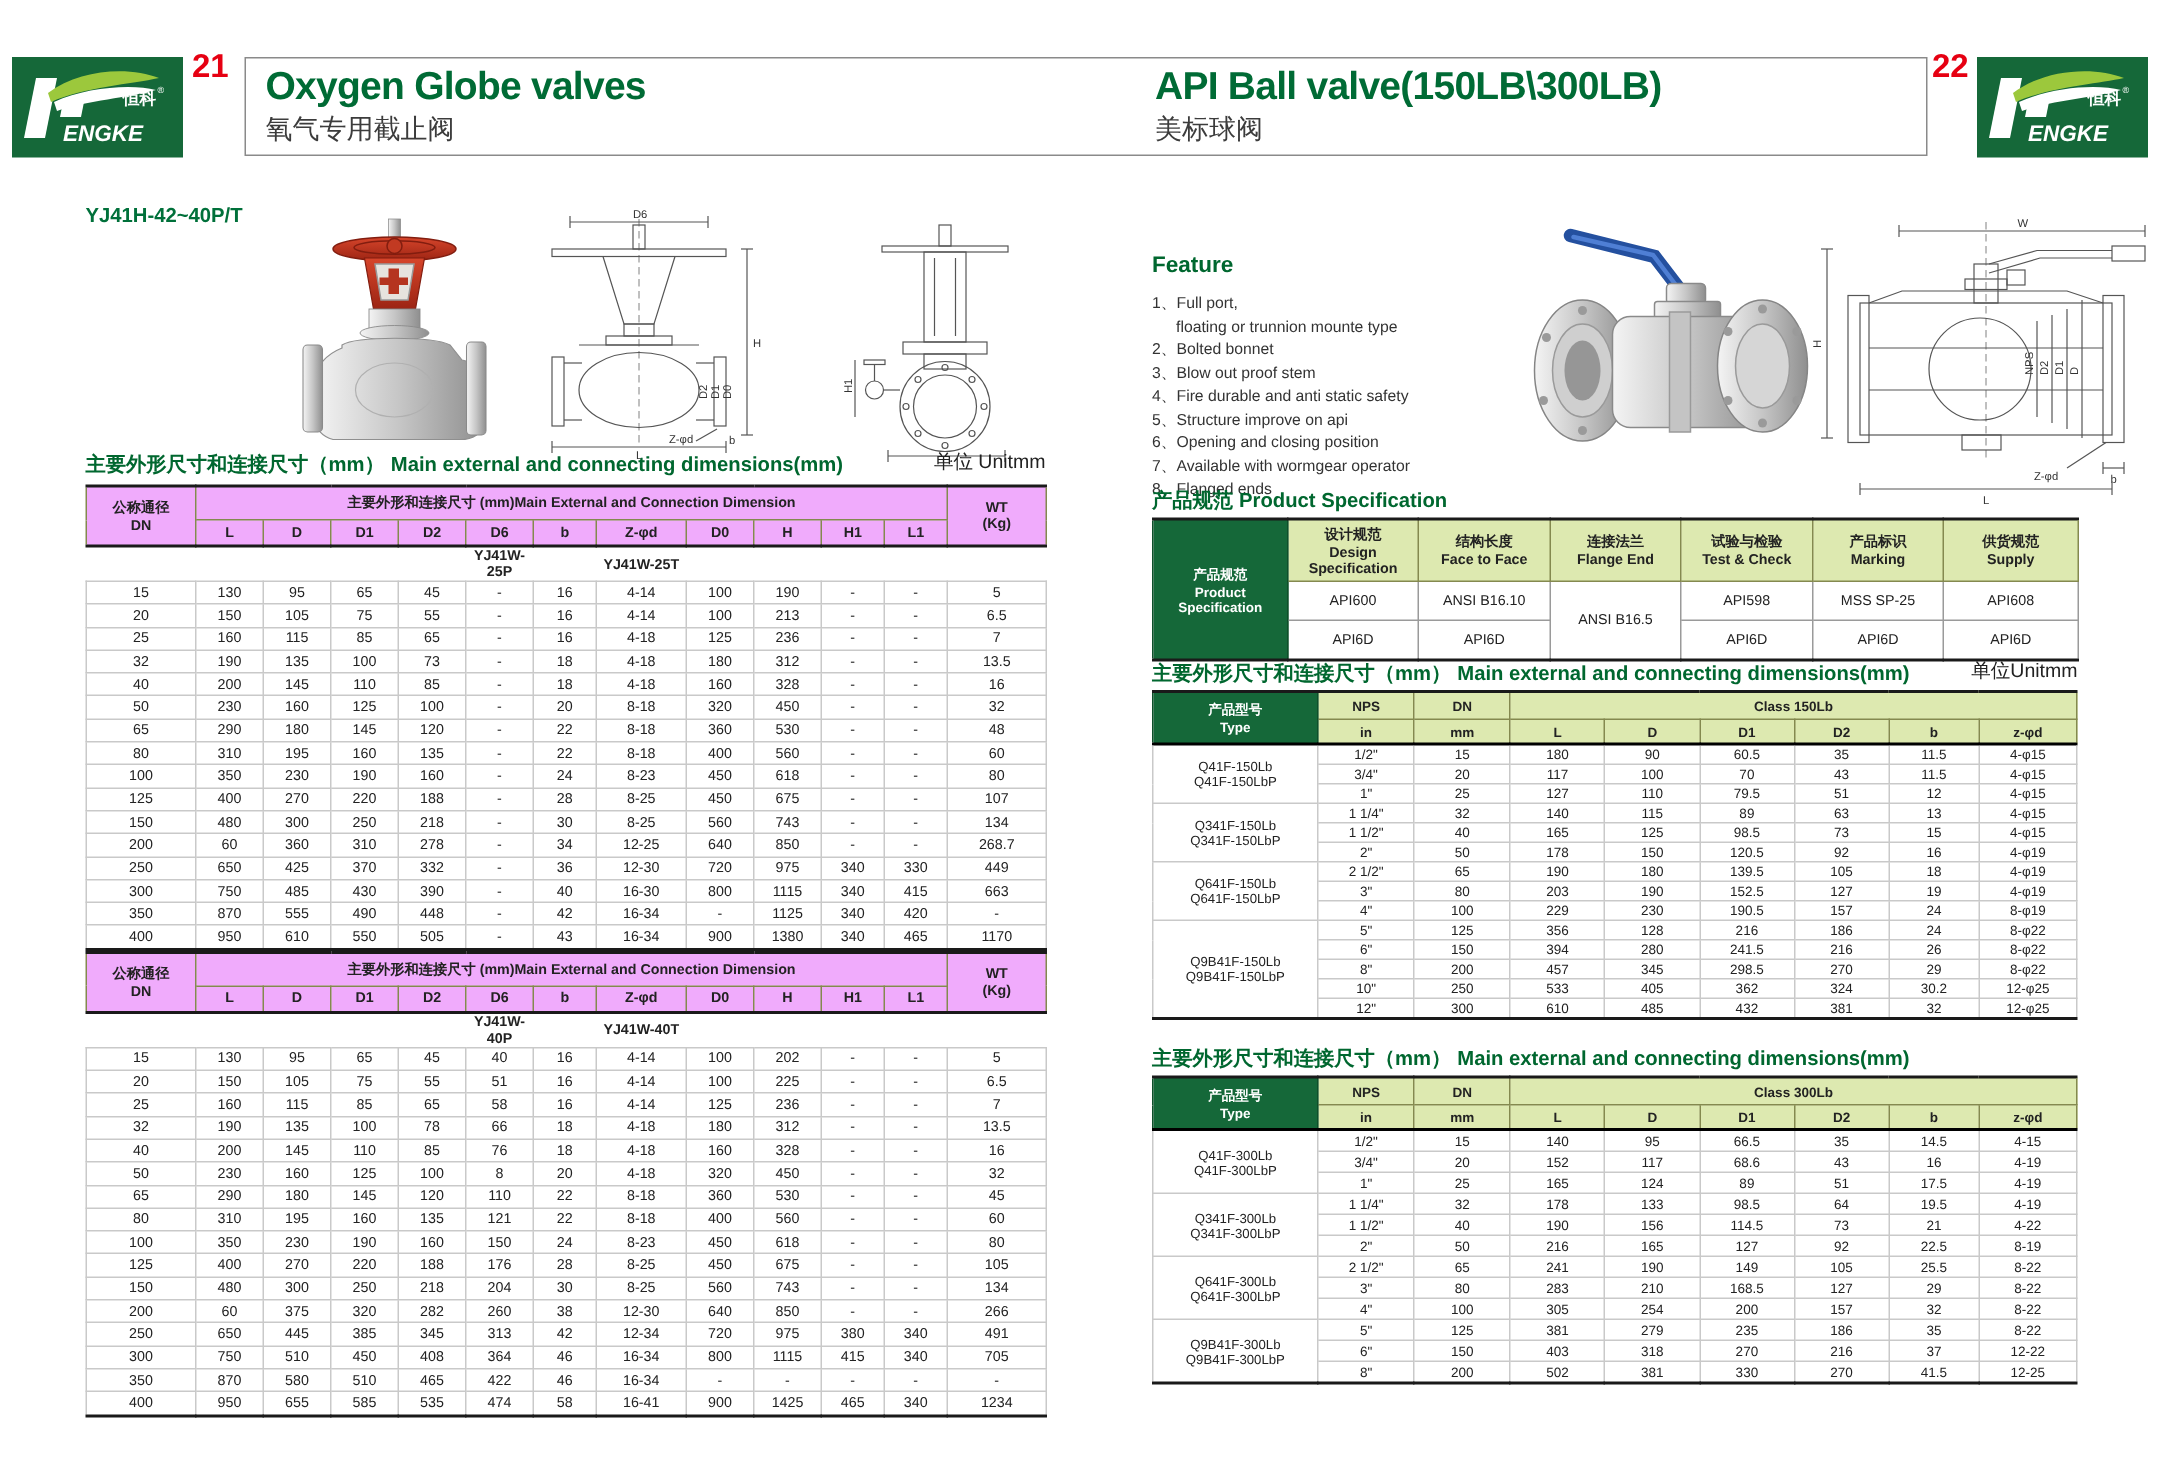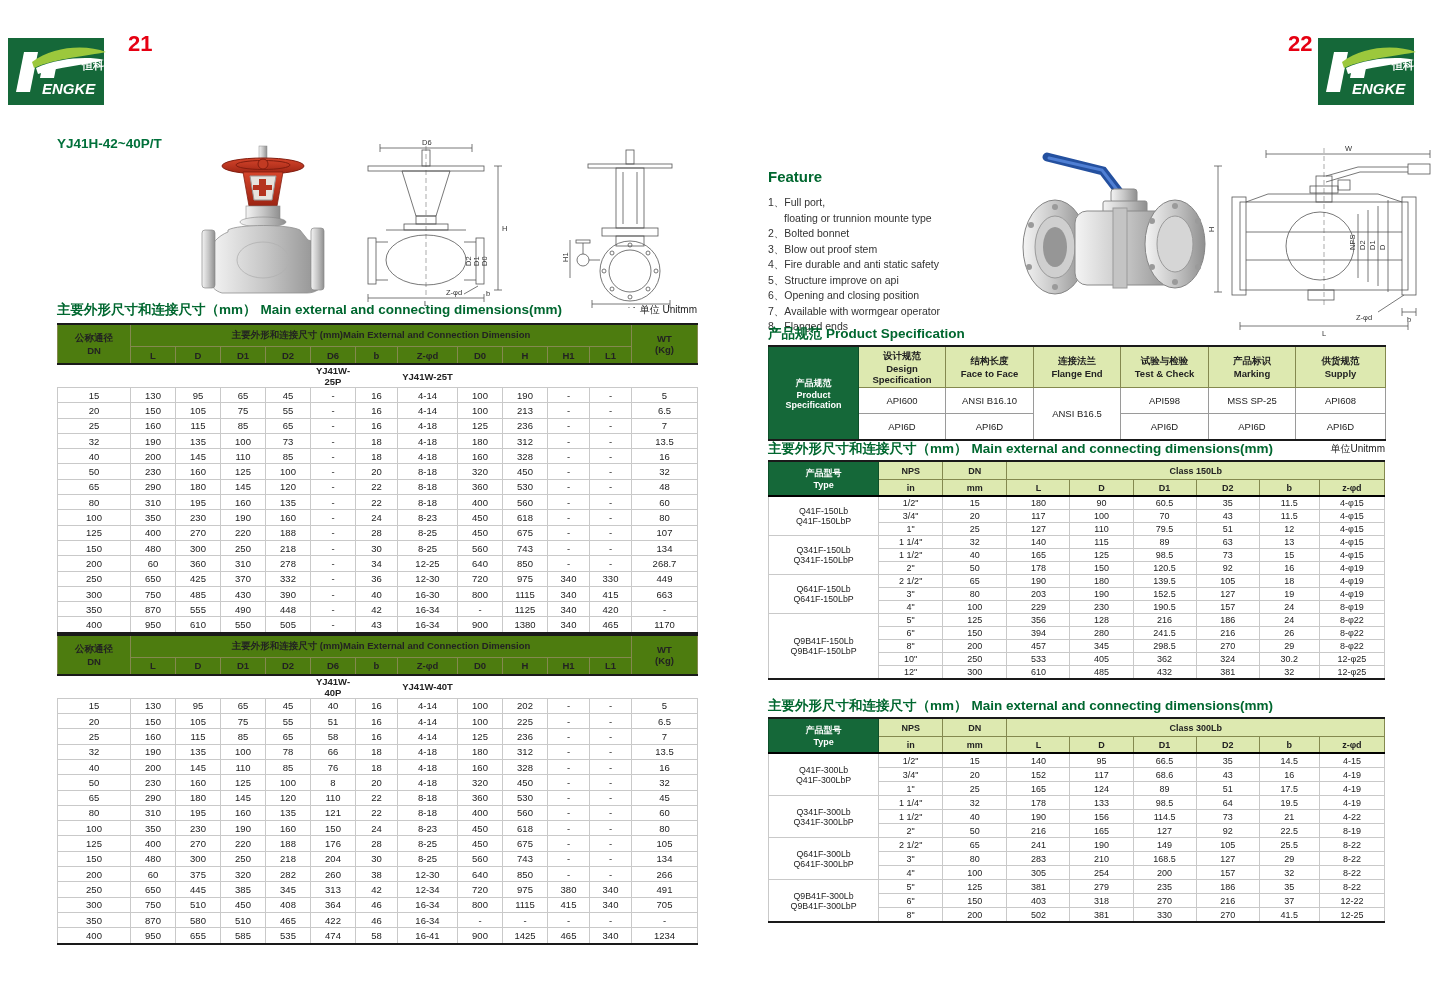--- a/index.html
+++ b/index.html
@@ -6,36 +6,36 @@
   body{font-family:"Liberation Sans","DejaVu Sans",sans-serif;color:#222;}
   .sheet{position:relative;width:1440px;height:984px;background:#fff;overflow:hidden;}
 
   
   .band{position:absolute;left:163px;top:38px;width:1122px;height:66px;border:1px solid #8a8a8a;box-sizing:border-box;background:#fff;}
   .band-title{position:absolute;top:5px;}
   .band-title .t-en{font-weight:bold;font-size:26px;line-height:1.05;color:#006b35;letter-spacing:-0.5px;}
   .band-title .t-zh{font-size:18px;color:#3c3c3c;margin-top:3px;}
   .band-left{left:13px;}
   .band-right{left:606px;}
-  .logo{position:absolute;top:38px;width:96px;height:67px;background:#156839;}
+  .logo{position:absolute;top:38px;width:114px;height:67px;background:#156839;}
   .logo-l{left:8px;}
   .logo-r{left:1318px;}
   .pageno{position:absolute;top:31px;font-weight:bold;font-size:22px;color:#e60012;}
   .pn-l{left:128px;}
   .pn-r{left:1288px;}
 
   .model-label{position:absolute;left:57px;top:136px;font-size:13.5px;font-weight:bold;color:#00703a;}
 
   .sec-title{position:absolute;font-size:13.5px;font-weight:bold;color:#00672f;}
   .sec-title .en{margin-left:4px;}
-  .sec-title .unit{position:absolute;right:0;bottom:0;font-weight:normal;font-size:10px;color:#222;}
+  .sec-title .unit{position:absolute;right:0;bottom:0;font-weight:normal;font-size:13px;color:#222;}
 
   
   .dimtable{border-collapse:collapse;table-layout:fixed;width:640px;font-size:9.5px;color:#222;}
-  .dimtable th{background:#4d7c0f;font-weight:bold;border:1px solid #84894f;padding:0;font-size:9.5px;}
+  .dimtable th{background:#f0abfc;font-weight:bold;border:1px solid #84894f;padding:0;font-size:9.5px;}
   .dimtable thead{border-top:2px solid #1a1a1a;border-bottom:2px solid #1a1a1a;}
   .dimtable tbody{border-bottom:2px solid #1a1a1a;}
   .dimtable tbody td{border:1px solid #c9c9c9;height:14.3px;text-align:center;padding:0;}
   .dimtable tr.model td{border:0;height:14px;font-weight:bold;background:#fff;text-align:center;}
   .dimtable .hr1 th{height:21px;}
   .dimtable .hr2 th{height:16px;}
   .dimtable + .dimtable{margin-top:0;}
 
   
   .rtable{border-collapse:collapse;table-layout:fixed;width:617px;font-size:9px;color:#222;}
@@ -63,20 +63,30 @@
 
   .abs{position:absolute;}
   svg text{font-family:"Liberation Sans","DejaVu Sans",sans-serif;}
   .dl{font-size:7.5px;fill:#333;}
 </style>
 </head>
 <body>
 
 <div class="sheet">
 
+  <div class="band">
+    <div class="band-title band-left">
+      <div class="t-en">Oxygen Globe valves</div>
+      <div class="t-zh">氧气专用截止阀</div>
+    </div>
+    <div class="band-title band-right">
+      <div class="t-en">API Ball valve(150LB\300LB)</div>
+      <div class="t-zh">美标球阀</div>
+    </div>
+  </div>
 
   <div class="logo logo-l">
     <svg width="114" height="67" viewBox="0 0 114 67">
       <polygon points="16,14 30,14 22,54 8,54" fill="#fff"></polygon>
       <polygon points="34,30 48,30 46,40 32,40" fill="#fff"></polygon>
       <path d="M24,24 C45,8 78,6 98,14 C80,18 48,20 26,30 Z" fill="#9cc83c"></path>
       <path d="M28,30 C50,20 80,18 96,22 C78,27 50,29 30,36 Z" fill="#fff"></path>
       <text x="74" y="31" font-size="11" fill="#fff" font-weight="bold">恒科</text>
       <text x="97" y="24" font-size="6" fill="#fff">®</text>
       <text x="34" y="56" font-size="15" fill="#fff" font-weight="bold" font-style="italic">ENGKE</text>

